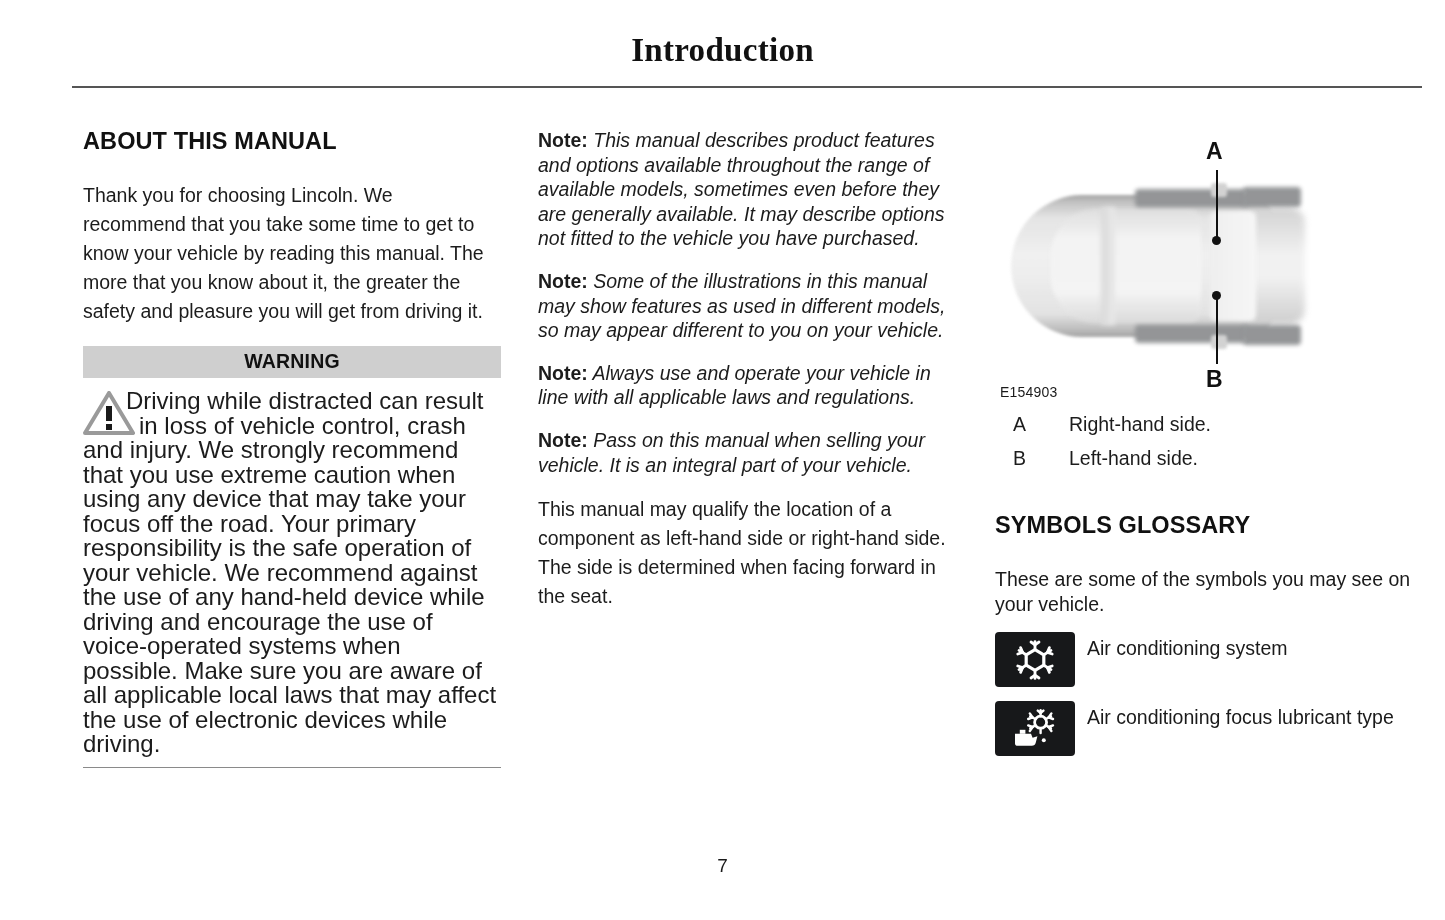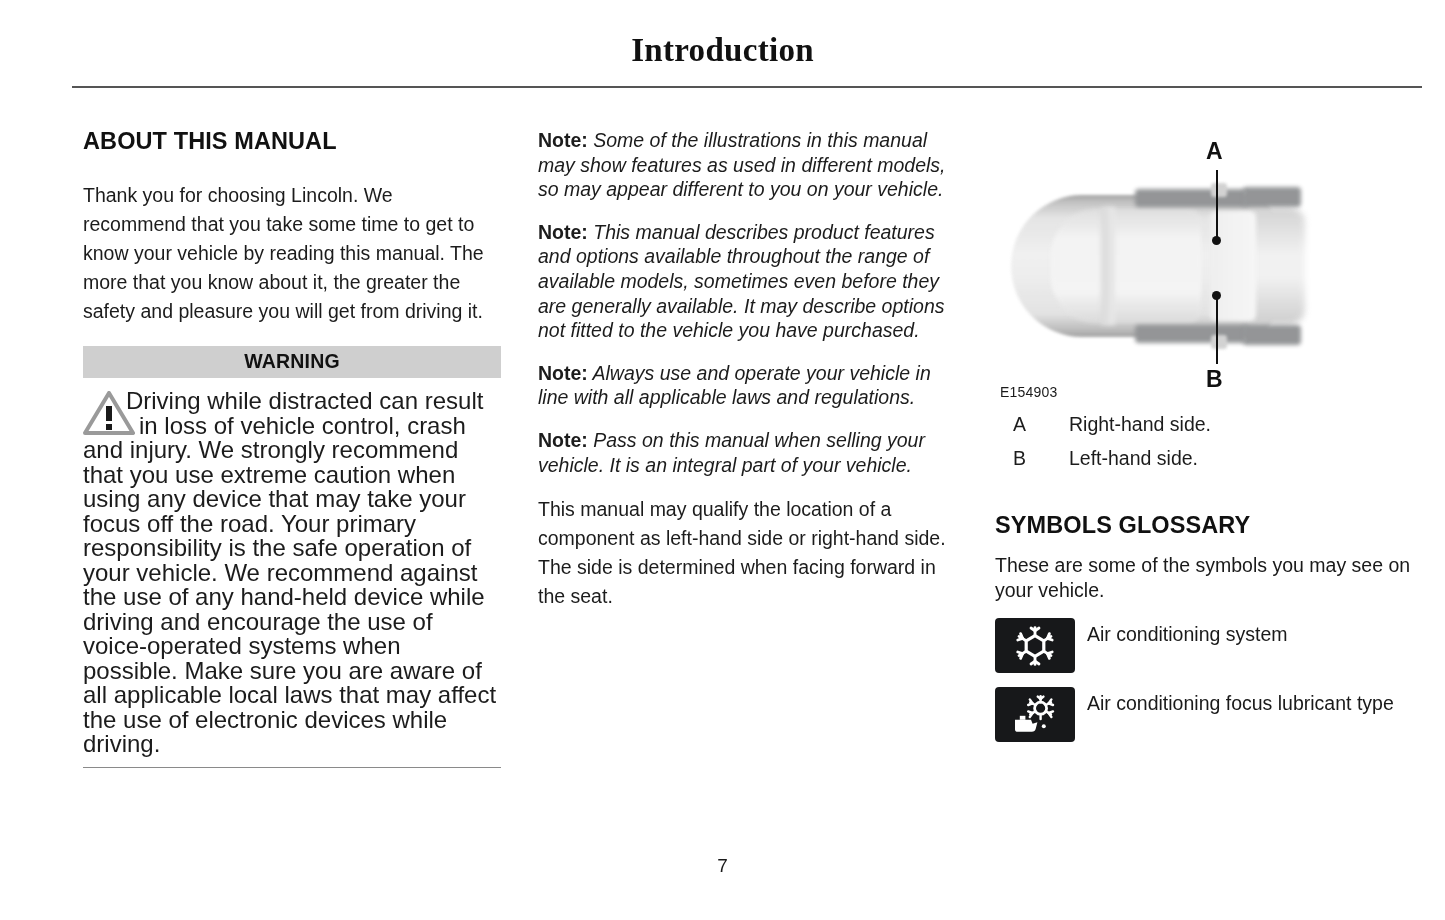--- a/index.html
+++ b/index.html
@@ -317,26 +317,26 @@
 
     <div id="warning-rule"></div>
   </div>
 
 </div>
 
 <div class="column" id="col-mid">
 
   <p class="note">
     <span class="note-label">Note:</span>
-    <span>Some of the illustrations in this manual may show features as used in different models, so may appear different to you on your vehicle.</span>
+    <span>This manual describes product features and options available throughout the range of available models, sometimes even before they are generally available.  It may describe options not fitted to the vehicle you have purchased.</span>
   </p>
 
   <p class="note">
     <span class="note-label">Note:</span>
-    <span>This manual describes product features and options available throughout the range of available models, sometimes even before they are generally available.  It may describe options not fitted to the vehicle you have purchased.</span>
+    <span>Some of the illustrations in this manual may show features as used in different models, so may appear different to you on your vehicle.</span>
   </p>
 
   <p class="note">
     <span class="note-label">Note:</span>
     <span>Always use and operate your vehicle in line with all applicable laws and regulations.</span>
   </p>
 
   <p class="note">
     <span class="note-label">Note:</span>
     <span>Pass on this manual when selling your vehicle.  It is an integral part of your vehicle.</span>
@@ -380,21 +380,21 @@
       <div class="legend-key">A</div>
       <div class="legend-value">Right-hand side.</div>
     </div>
     <div class="legend-row">
       <div class="legend-key">B</div>
       <div class="legend-value">Left-hand side.</div>
     </div>
   </div>
 
   <div id="symbols-glossary">
-    <h2 class="section-heading" style="margin-bottom:14px;">SYMBOLS GLOSSARY</h2>
+    <h2 class="section-heading" style="margin-bottom:28px;">SYMBOLS GLOSSARY</h2>
 
     <p id="symbols-intro">These are some of the symbols you may see on your vehicle.</p>
 
     <div class="symbol-row">
       <div class="symbol-tile">
         <svg width="40" height="40" viewBox="0 0 100 100">
           <g stroke="#ffffff" stroke-width="7" stroke-linecap="round" fill="none">
             <polygon points="50,24 72,37 72,63 50,76 28,63 28,37" stroke-width="8"></polygon>
             <line x1="50" y1="24" x2="50" y2="4"></line>
             <line x1="50" y1="76" x2="50" y2="96"></line>

